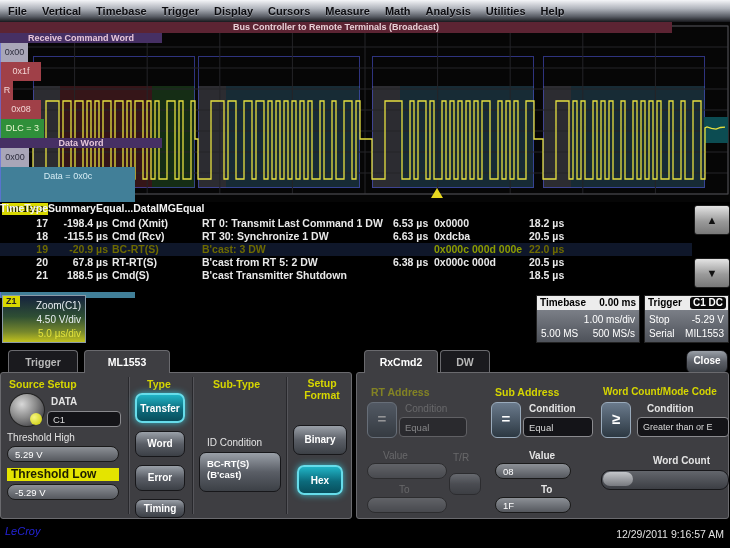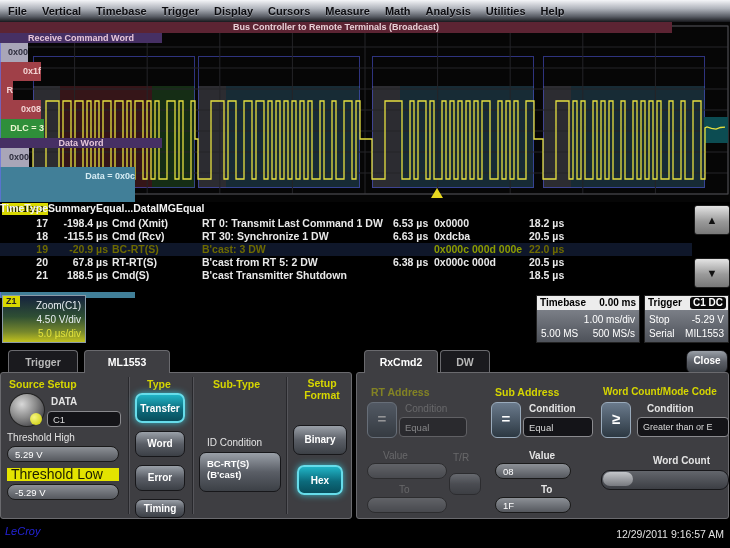--- a/index.html
+++ b/index.html
@@ -6,21 +6,21 @@
   body{width:730px;height:548px;background:#000;font-family:"Liberation Sans",sans-serif;position:relative;overflow:hidden}
   .abs{position:absolute}
   
   #menubar{left:0;top:0;width:730px;height:22px;background:linear-gradient(#f4f5f8,#aeb2ba 40%,#5a5e66 75%,#17181c);display:flex;align-items:center;gap:15px;padding-left:8px;box-sizing:border-box}
   .mi{font-size:11px;font-weight:bold;color:#0c0c10;text-shadow:0 1px 0 rgba(255,255,255,.35)}
   
   #scope{left:0;top:22px;width:730px;height:180px;background:#060606}
   #overlays div{position:absolute;box-sizing:border-box;white-space:nowrap;overflow:hidden}
   .banner{background:#5c2433;color:#e8cfd6;font-size:9px;font-weight:bold;text-align:center;line-height:11px}
   .band{background:#463064;color:#e6c6da;font-size:9px;font-weight:bold;text-align:center;line-height:10px}
-  .fld{font-size:9px;font-weight:bold;text-align:right;line-height:19px;border-left:1px solid rgba(100,110,230,.7)}
+  .fld{font-size:9px;font-weight:normal;text-align:center;line-height:19px;border-left:1px solid rgba(100,110,230,.7)}
   .sync{background:#a9a6b8;color:#2e2e3e}
   .cmd{background:#a04048;color:#f2d4d4}
   .dlc{background:#2f8f3a;color:#eaf6d0}
   .data{background:#417f98;color:#d6ecf4}
   .t-sync{background:rgba(160,158,180,.25)}
   .t-cmd{background:rgba(175,60,72,.28)}
   .t-dlc{background:rgba(70,170,70,.24)}
   .t-data{background:rgba(70,140,175,.28)}
   .wordline{border:1px solid rgba(80,90,225,.55)}
   
@@ -58,21 +58,21 @@
   .ylab{position:absolute;color:#d6d600;font-size:10.5px;font-weight:bold;white-space:nowrap}
   .wlab{position:absolute;color:#e4e4e4;font-size:10px;white-space:nowrap}
   .glab{position:absolute;color:#9a9a9a;font-size:10px;white-space:nowrap}
   .btn{position:absolute;background:linear-gradient(#9aa0a8 0%,#5a5e66 50%,#3c4046 100%);border:1px solid #17171a;border-radius:7px;color:#fff;font-size:10px;font-weight:bold;text-align:center;box-sizing:border-box}
   .btn.on{background:linear-gradient(#20b4c6 0%,#0c6b7c 55%,#084e5c 100%);border:2px solid #66dcea;box-shadow:0 0 7px rgba(60,210,230,.8)}
   .pill{position:absolute;background:linear-gradient(#8c9096,#55585e);border:1px solid #1a1a1a;border-radius:8px;color:#fff;font-size:9.5px;box-sizing:border-box;padding:0 7px;white-space:nowrap;overflow:hidden}
   .dark{position:absolute;background:#141418;border:1px solid #8a8a8e;border-radius:4px;color:#d8d8d8;font-size:9.5px;box-sizing:border-box;padding:0 5px;white-space:nowrap;overflow:hidden}
   .opbtn{position:absolute;background:linear-gradient(#6a7a8c,#2c3842);border:1px solid #9ab;border-radius:6px;color:#fff;font-size:15px;font-weight:bold;text-align:center}
   .vsep{position:absolute;top:4px;bottom:4px;width:1px;background:#28282c;border-right:1px solid #55555a}
   .dim{opacity:.45}
-  .hl{position:absolute;background:#e4e400;color:#1e1e00;font-size:14px;font-weight:normal;box-sizing:border-box;padding:0 4px;line-height:13px}
+  .hl{position:absolute;background:#e4e400;color:#1e1e00;font-size:12px;font-weight:bold;box-sizing:border-box;padding:0 4px;line-height:13px}
   #knob{position:absolute;width:34px;height:32px;border-radius:50%;background:radial-gradient(circle at 35% 32%,#d8d8d8,#8a8a8a 45%,#46464a 80%);border:1px solid #222}
   #knob .dot{position:absolute;right:2px;bottom:1px;width:12px;height:12px;border-radius:50%;background:radial-gradient(circle at 35% 35%,#f6f680,#c8c800)}
   #slider{position:absolute;background:linear-gradient(#63666c,#3c3e44);border:1px solid #17171a;border-radius:9px}
   #slider .handle{position:absolute;left:1px;top:1px;width:30px;height:14px;border-radius:8px;background:linear-gradient(#c4c6ca,#77797f)}
   
   #footer{left:0;top:520px;width:730px;height:28px;background:#000}
   #brand{position:absolute;left:5px;top:5px;color:#2424d8;font-size:11px;font-weight:normal;font-style:italic}
   #stamp{position:absolute;right:6px;top:8px;color:#e2e2e2;font-size:10.5px}
 </style>
 </head>

